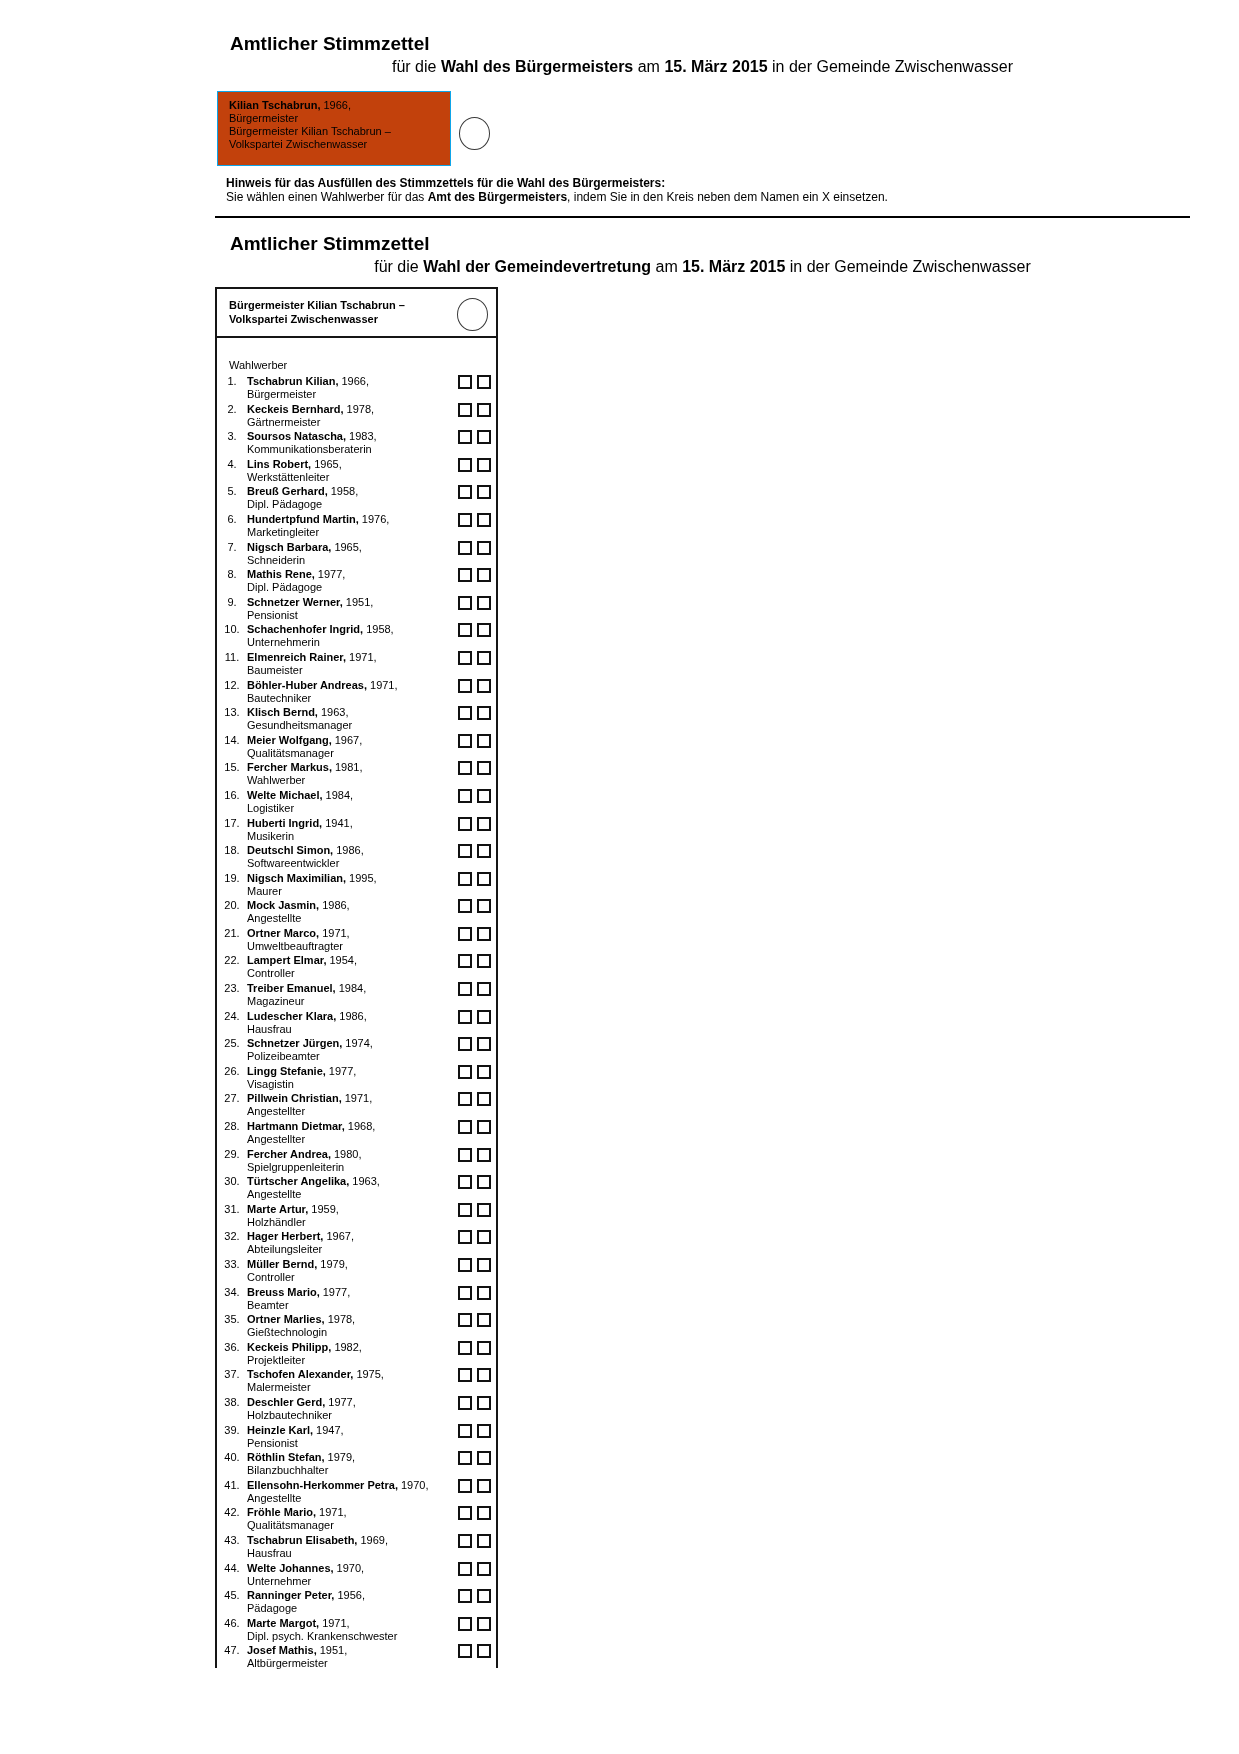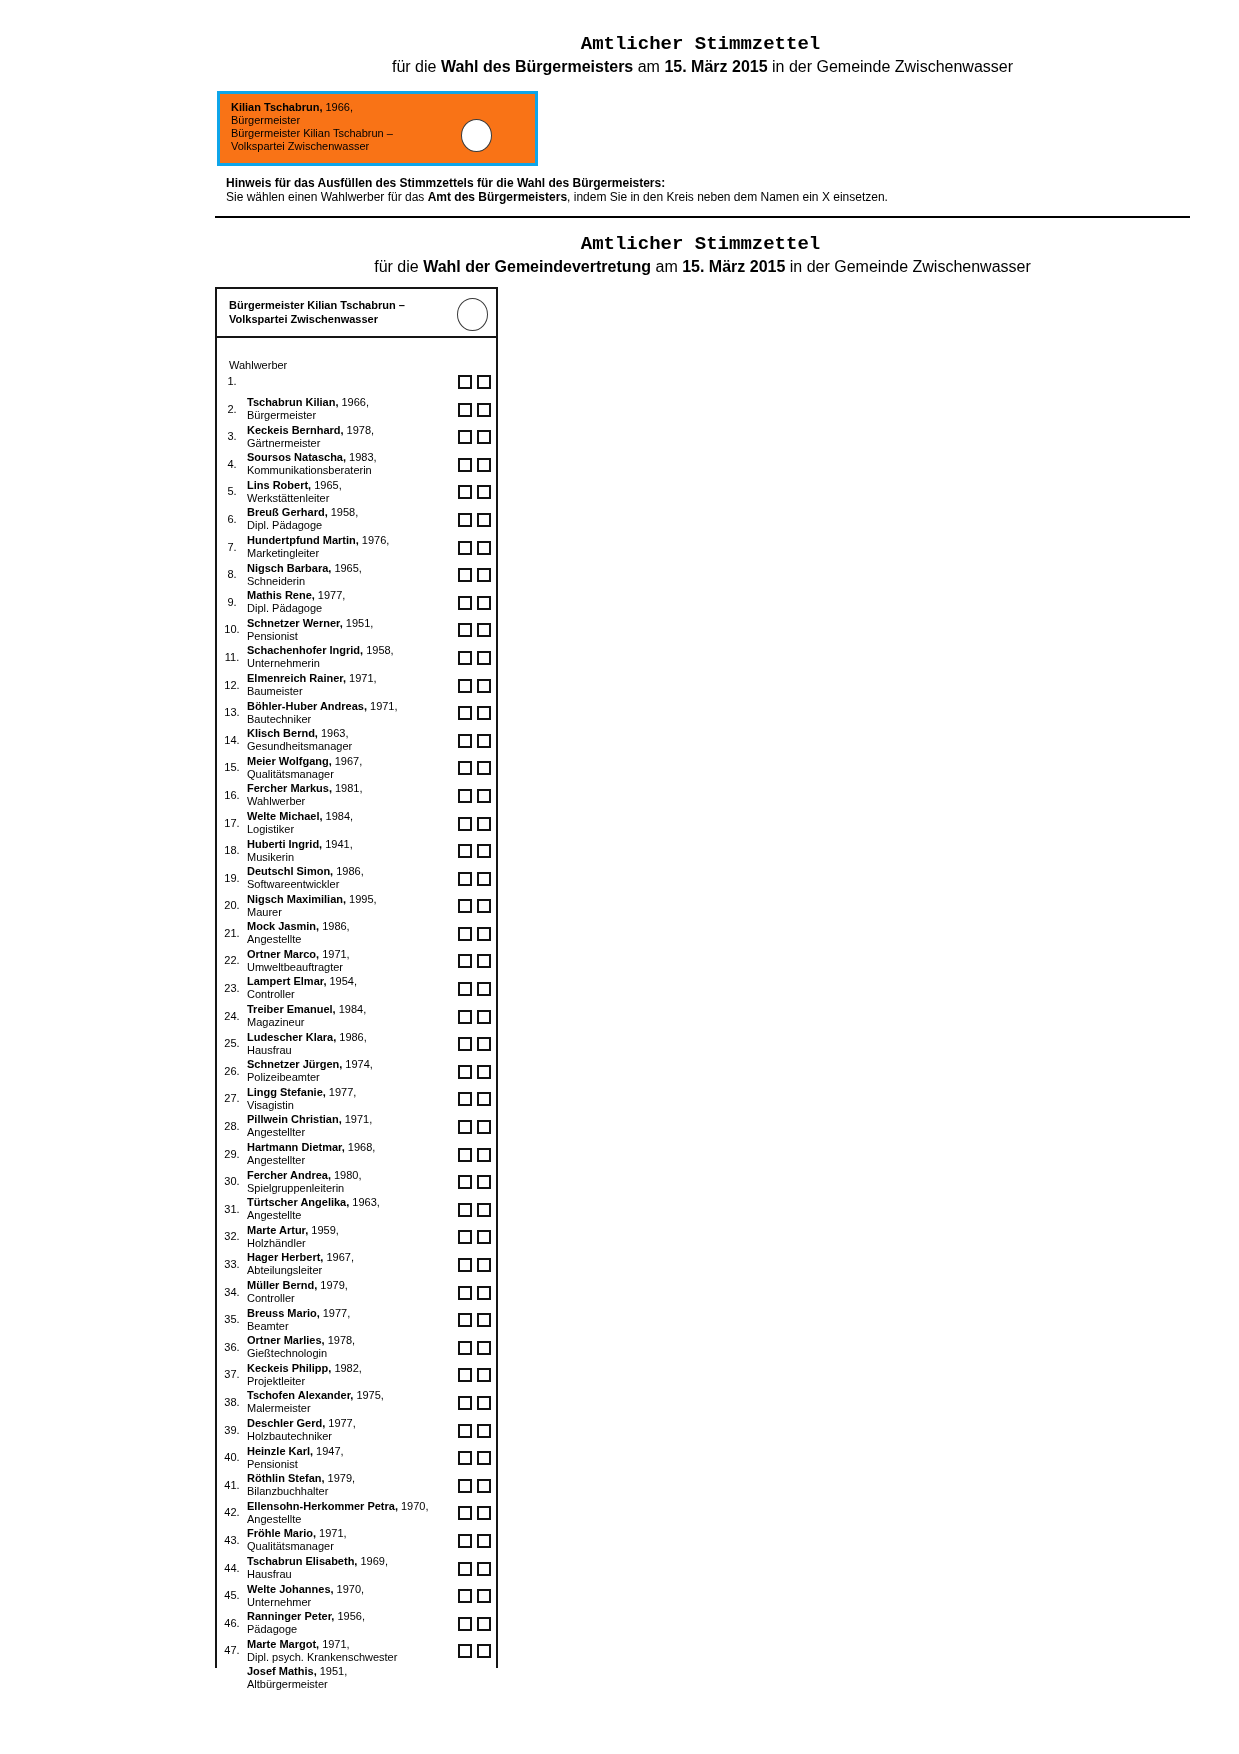--- a/index.html
+++ b/index.html
@@ -5,34 +5,34 @@
   * { margin:0; padding:0; box-sizing:border-box; }
   html,body { background:#fff; }
   body {
     position:relative;
     width:1239px; height:1754px;
     font-family:"Liberation Sans", sans-serif;
     color:#000;
   }
   .abs { position:absolute; }
   .ballot-title {
-    left:213px; top:33px; width:975px;
-    text-align:center; font-size:19px; font-weight:bold;font-family:Liberation Mono, monospace;
+    left:230px; top:33px; width:975px;
+    text-align:left; font-size:19px; font-weight:bold;
   }
   .ballot-subtitle {
     left:215px; width:975px;
     text-align:center; font-size:16px;
   }
   .t1 { top:33px; } .s1 { top:58px; }
   .t2 { top:233px; } .s2 { top:258px; }
 
   
   .mayor-box {
-    left:217px; top:91px; width:321px; height:75px;
-    border:3px solid #0ea5e9; background:#f97316;
+    left:217px; top:91px; width:234px; height:75px;
+    border:1px solid #0ea5e9; background:#c2410c;
   }
   .mayor-box .txt {
     position:absolute; left:11px; top:7px;
     font-size:11px; line-height:13px; white-space:nowrap;
   }
   .yr { margin-left:3px; }
   .vote-circle {
     position:absolute;
     width:31px; height:33px;
     border:1.5px solid #3a3a3a; border-radius:50%;
@@ -65,21 +65,21 @@
 
   .cand {
     position:relative; height:27.6px;
     font-size:11px; line-height:13px;
   }
   .cand .num {
     position:absolute; left:5px; top:0; width:20px;
     text-align:center;
   }
   .cand .info { position:absolute; left:30px; top:0; right:44px; }
-  .cand .nameline { display:block; white-space:nowrap;margin-top:21px; }
+  .cand .nameline { display:block; white-space:nowrap; }
   .cand .prof { display:block; white-space:nowrap; }
   .cb {
     position:absolute; top:0; width:14px; height:14px;
     border:2px solid #111; background:#fff;
   }
   .cb1 { left:241px; }
   .cb2 { left:260px; }
 </style>
 </head>
 <body>

